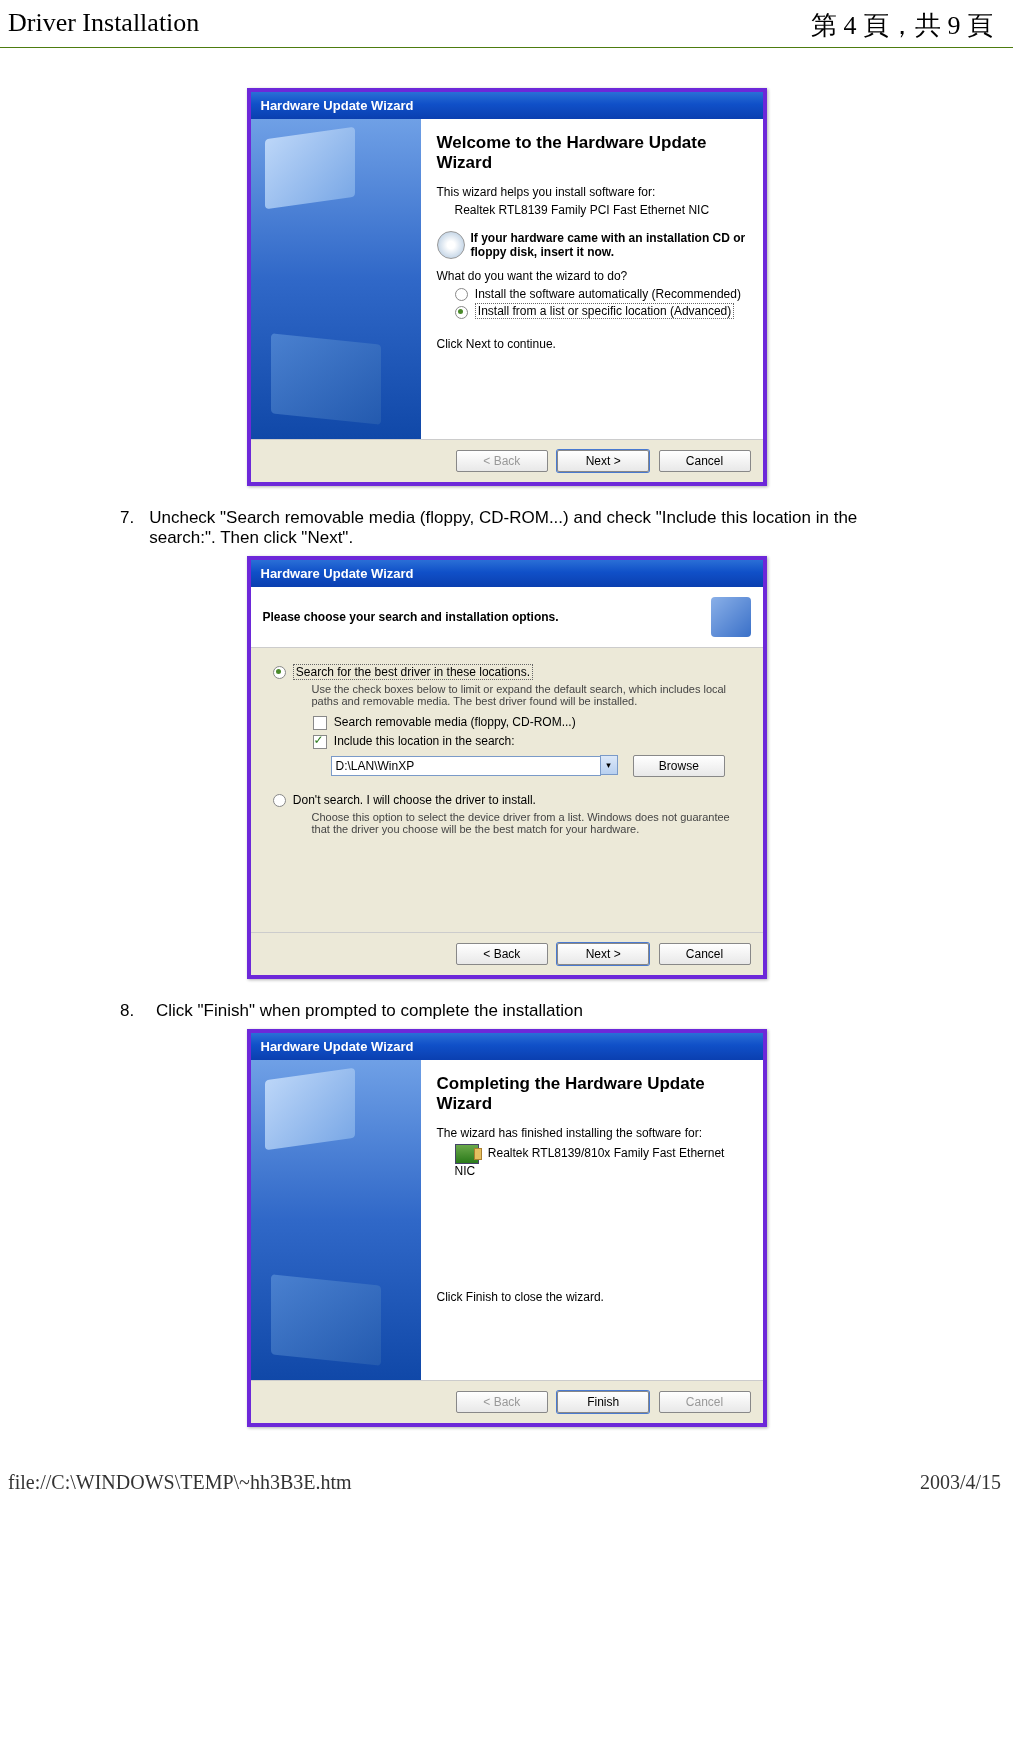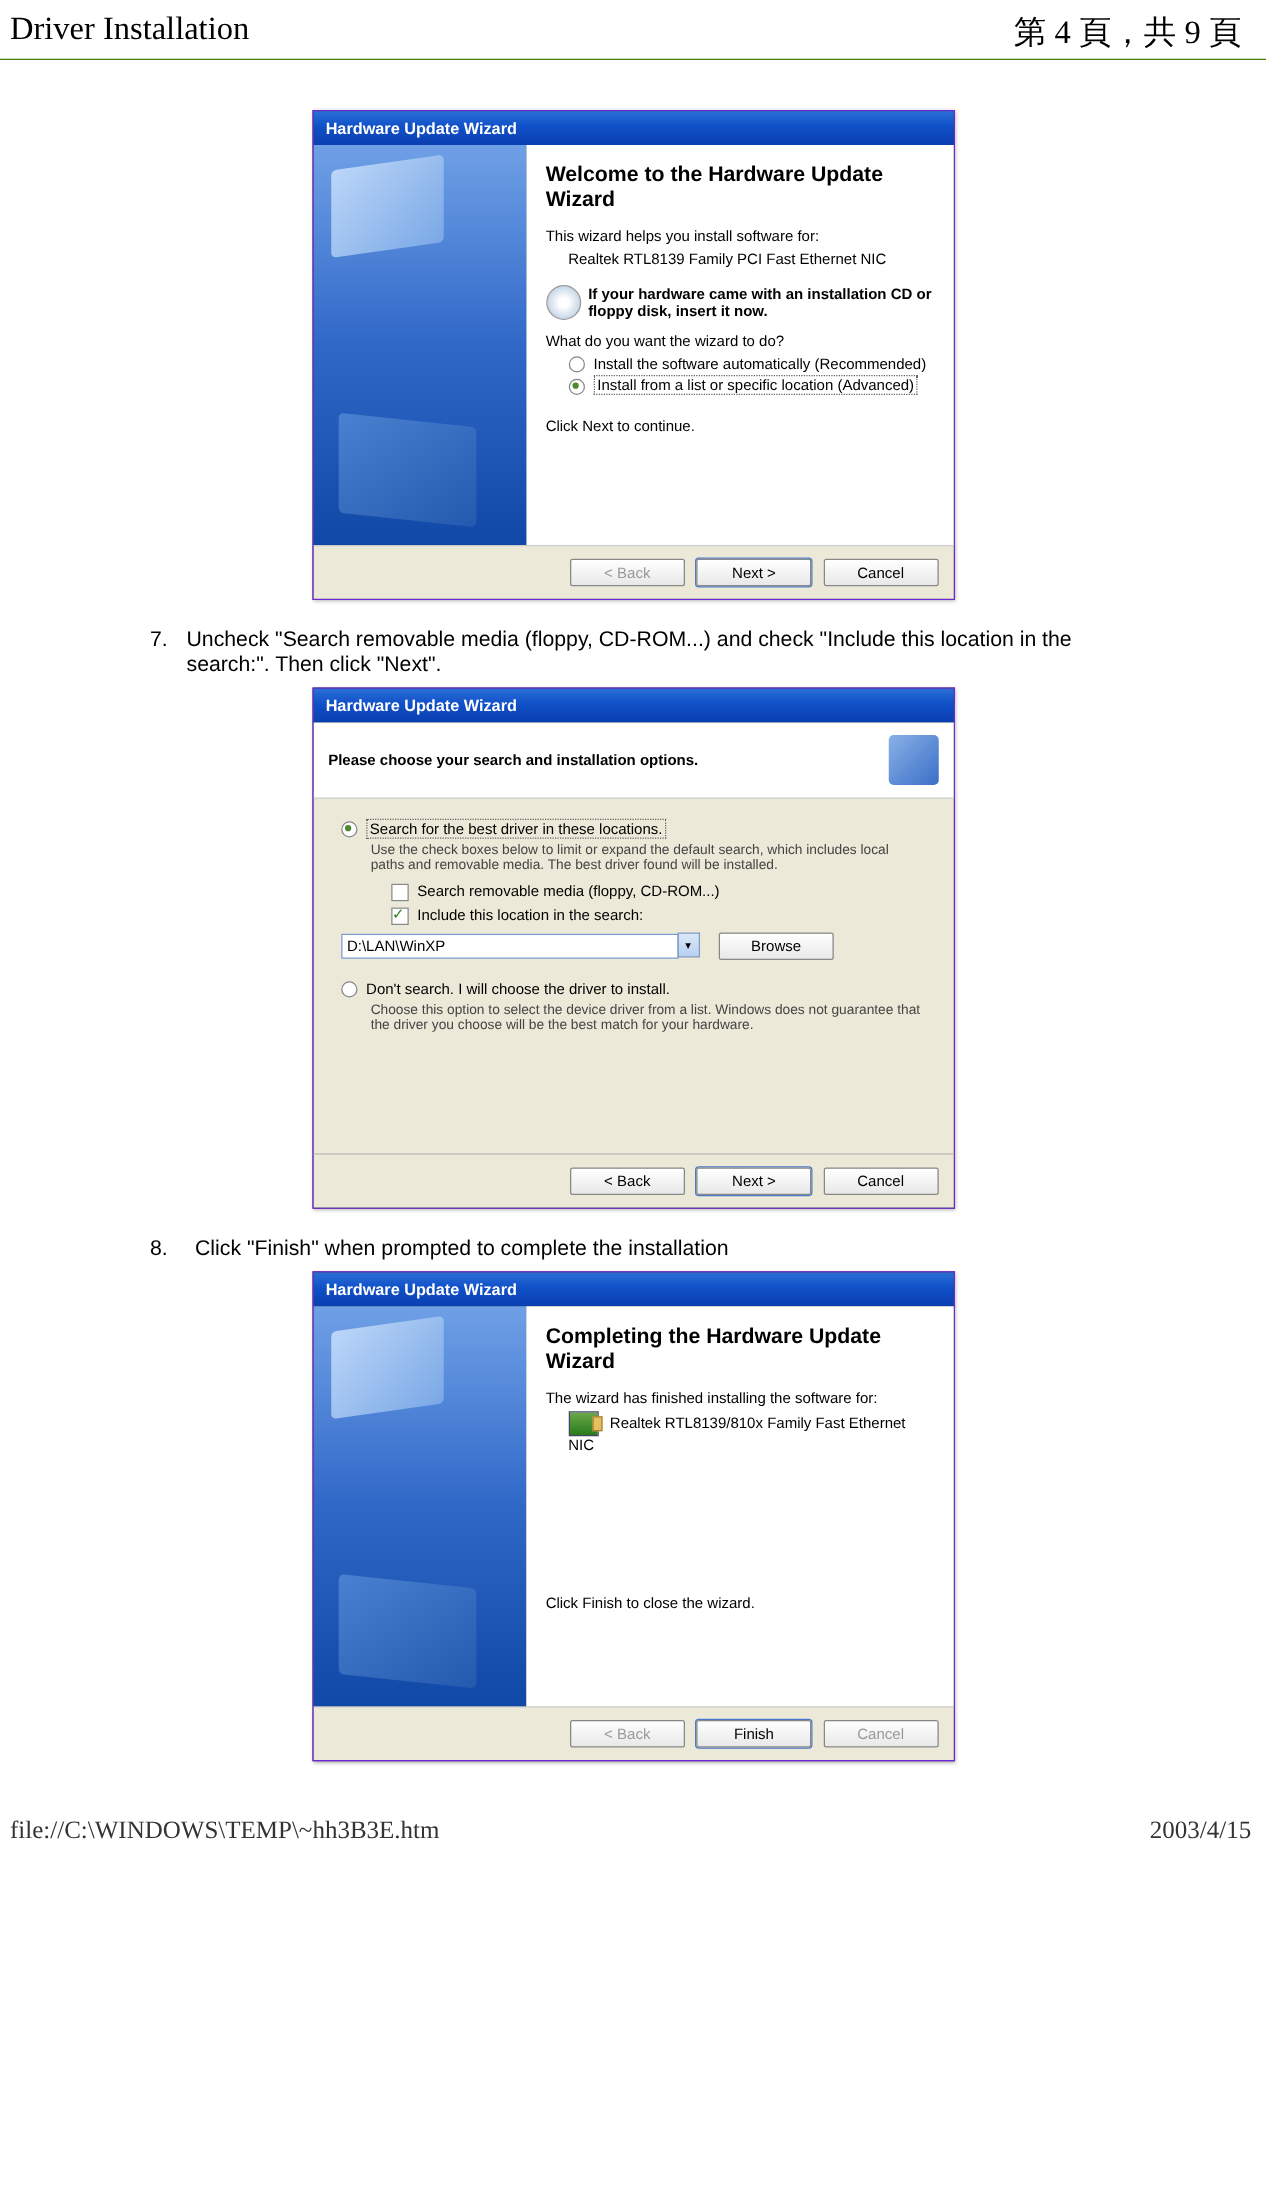--- a/index.html
+++ b/index.html
@@ -1,18 +1,18 @@
 <!DOCTYPE html>
 <html><head>
 <meta charset="utf-8">
 <style>
 body{margin:0;font-family:Arial,sans-serif;background:#fff;width:1013px}
 .page-header{display:flex;justify-content:space-between;padding:8px 20px 4px 8px;border-bottom:1px solid #4d7c0f;font-family:"Times New Roman",serif;font-size:26px}
 .content{padding:40px 120px 20px 120px}
-.dialog{border:1px solid #6d28d9;width:512px;margin:0 auto 22px auto;background:#404040;font-family:Tahoma,sans-serif;font-size:12px;box-shadow:1px 1px 3px rgba(0,0,0,.3)}
+.dialog{border:4px solid #6d28d9;width:512px;margin:0 auto 22px auto;background:#bef264;font-family:Tahoma,sans-serif;font-size:12px;box-shadow:1px 1px 3px rgba(0,0,0,.3)}
 .titlebar{background:linear-gradient(to bottom,#2a6fd6 0%,#1050c8 45%,#0a3fb0 100%);color:#fff;font-weight:bold;padding:6px 10px;font-size:13px}
 .dlg-body{display:flex}
 .dlg-side{width:170px;background:linear-gradient(to bottom,#6fa0e6 0%,#3068c8 50%,#1048a8 100%);position:relative}
 .side-shape{position:absolute;left:14px;top:14px;width:90px;height:70px;background:linear-gradient(135deg,#bcd6f8,#7aa8e6);border-radius:4px;transform:skewY(-8deg)}
 .side-shape2{position:absolute;left:20px;bottom:20px;width:110px;height:80px;background:linear-gradient(135deg,#5a90d8,#2a60b0);border-radius:4px;transform:skewY(6deg);opacity:.7}
 .dlg-main{flex:1;background:#fff;padding:14px 16px 10px 16px}
 h2.wiz-title{font-size:17px;margin:0 0 12px 0}
 p{margin:4px 0}
 .indent{margin-left:18px}
 .disc-icon{display:inline-block;width:26px;height:26px;border-radius:50%;background:radial-gradient(circle,#fff 20%,#c8d8e8 70%);border:1px solid #999;vertical-align:top;margin-right:6px}
@@ -24,21 +24,21 @@
 .chk{display:inline-block;width:12px;height:12px;border:1px solid #888;background:#fff;margin-right:4px;vertical-align:middle;position:relative}
 .chk.sel:after{content:"✓";position:absolute;left:0;top:-3px;font-size:12px;color:#2a7a1a}
 .dotted{border:1px dotted #666;padding:0 2px}
 .btn-row{background:#ece9d8;padding:10px 12px;text-align:right;border-top:1px solid #ccc}
 .btn{display:inline-block;min-width:70px;padding:3px 10px;border:1px solid #888;background:linear-gradient(#fff,#e8e8e8);font-size:12px;margin-left:6px;text-align:center;border-radius:2px}
 .btn.disabled{color:#999}
 .btn.default{box-shadow:0 0 0 1px #4a7ad0}
 .inner-header{display:flex;justify-content:space-between;align-items:center;background:#fff;padding:10px 12px;border-bottom:1px solid #ccc}
 .inner-header .icn{width:40px;height:40px;background:linear-gradient(135deg,#8ab0e8,#3a70c8);border-radius:4px}
 .body-xp{background:#ece9d8;padding:14px 22px 30px 22px;min-height:240px}
-.subtext{color:#444;font-size:11px;margin-left:24px}
+.subtext{color:#444;font-size:11px;margin-left:39px}
 .path-input{display:inline-block;width:260px;border:1px solid #7a9ac8;background:#fff;padding:2px 4px;font-size:12px}
 .dd-arrow{display:inline-block;width:16px;height:18px;border:1px solid #7a9ac8;background:linear-gradient(#dce8f8,#b8d0f0);text-align:center;font-size:9px;line-height:18px;vertical-align:top;margin-left:-1px}
 .step-row{display:flex;margin:18px 0 8px 0;font-family:Arial,sans-serif;font-size:17px}
 .step-num{width:36px}
 .dev-icon{display:inline-block;width:22px;height:18px;background:linear-gradient(#6aa84a,#2a7a1a);border:1px solid #446;margin-right:6px;vertical-align:middle;position:relative}
 .dev-icon:after{content:"";position:absolute;right:-4px;top:3px;width:6px;height:10px;background:#e6c060;border:1px solid #aa8030}
 .page-footer{display:flex;justify-content:space-between;padding:2px 12px 0 8px;font-family:"Times New Roman",serif;font-size:20px;color:#333}
 </style>
 </head>
 <body>
@@ -102,21 +102,21 @@
     </div>
     <p class="subtext">Use the check boxes below to limit or expand the default search, which includes local paths and removable media. The best driver found will be installed.</p>
     <div style="margin:8px 0 4px 40px">
       <span class="chk"></span>
       <span>Search removable media (floppy, CD-ROM...)</span>
     </div>
     <div style="margin:4px 0 6px 40px">
       <span class="chk sel"></span>
       <span>Include this location in the search:</span>
     </div>
-    <div style="">
+    <div style="margin-left:58px">
       <span class="path-input">D:\LAN\WinXP</span><span class="dd-arrow">▾</span>
       <span class="btn" style="margin-left:12px">Browse</span>
     </div>
     <div class="radio-row" style="margin:16px 0 0 0">
       <span class="radio-dot"></span>
       <span>Don't search. I will choose the driver to install.</span>
     </div>
     <p class="subtext">Choose this option to select the device driver from a list.  Windows does not guarantee that the driver you choose will be the best match for your hardware.</p>
   </div>
   <div class="btn-row">

